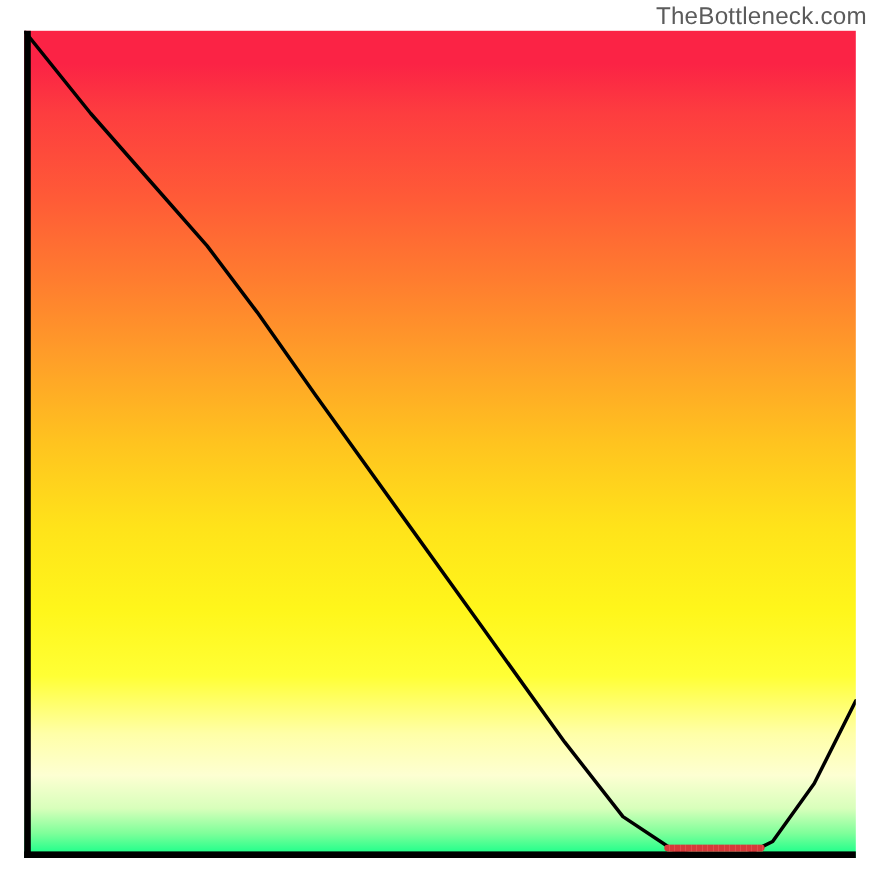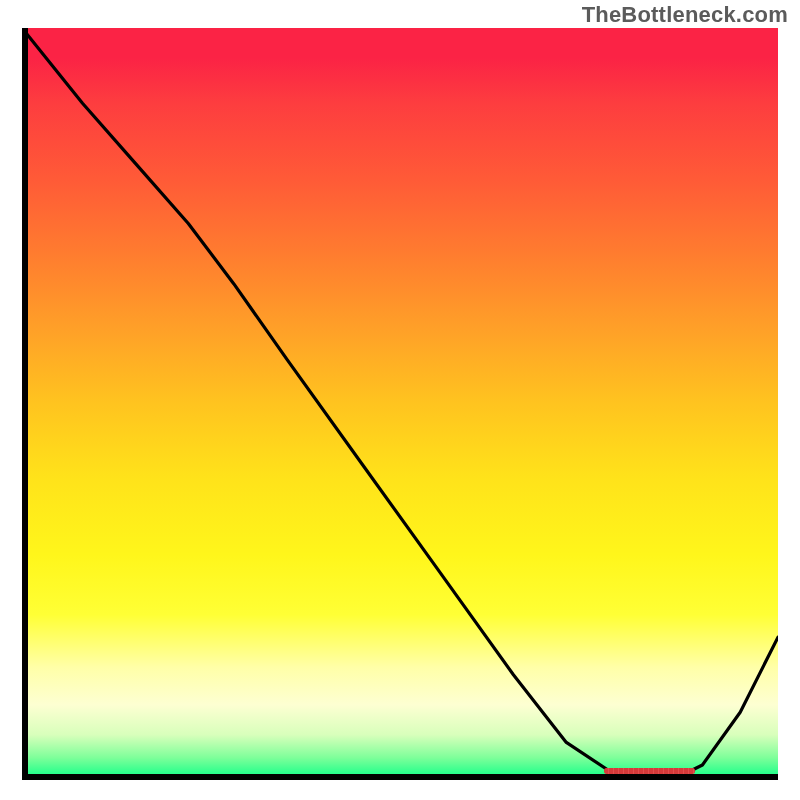--- a/index.html
+++ b/index.html
@@ -14,21 +14,21 @@
   .frame {
     position: relative;
     width: 800px;
     height: 800px;
   }
   .watermark {
     position: absolute;
     top: 2px;
     right: 12px;
     font-size: 22px;
-    font-weight: 700;
+    font-weight: 400;
     color: #5b5b5b;
     letter-spacing: 0.2px;
     z-index: 30;
   }
   .plot {
     position: absolute;
     left: 22px;
     top: 28px;
     width: 756px;
     height: 752px;

